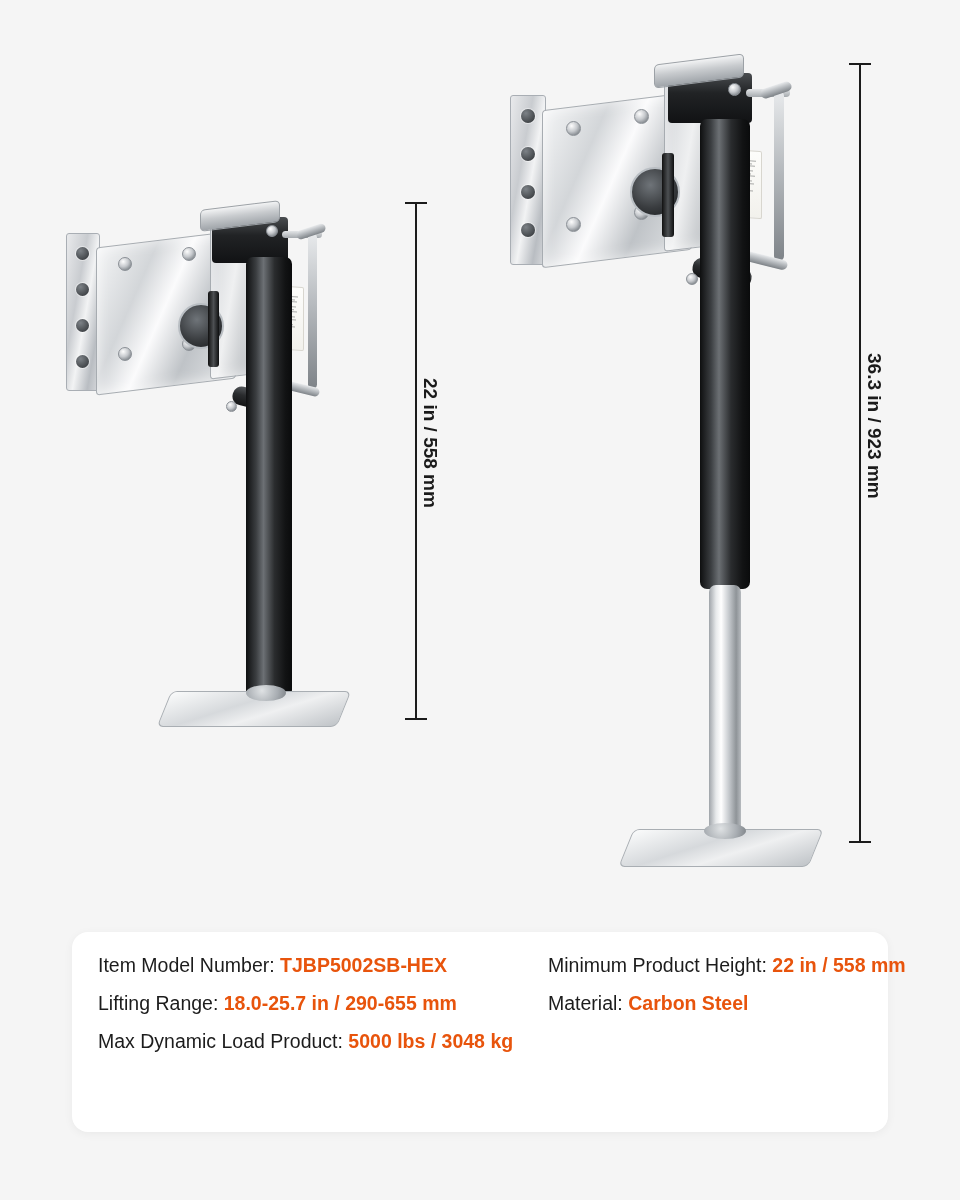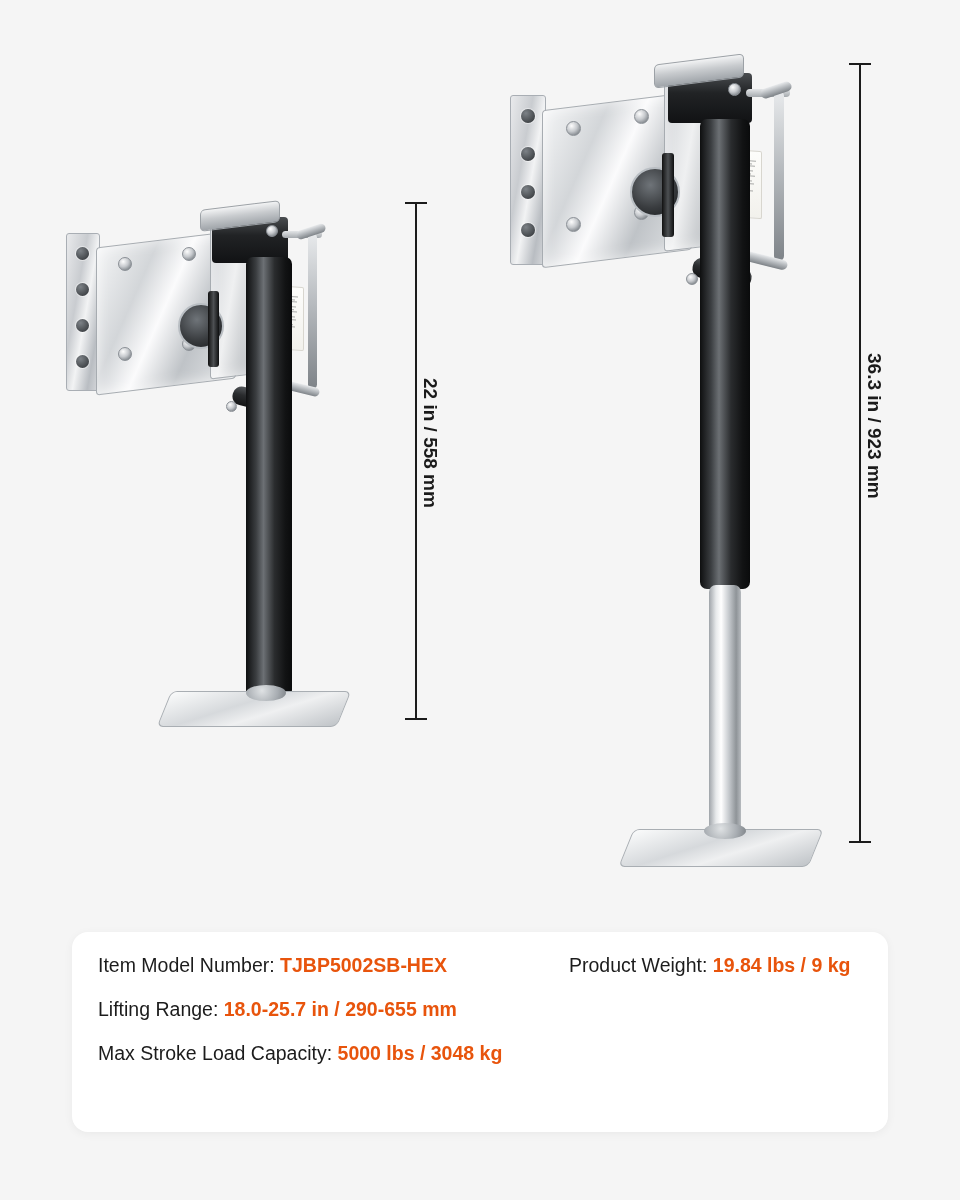--- a/index.html
+++ b/index.html
@@ -135,21 +135,20 @@
     background: #ffffff;
     border-radius: 16px;
     box-shadow: 0 2px 10px rgba(0,0,0,.05);
     padding: 22px 26px;
   }
   .spec-grid {
     display: grid;
     grid-template-columns: 450px 1fr;
     row-gap: 15px;
     column-gap: 0px;
-    gap: 21px;
   }
   .spec-item {
     font-size: 19.5px;
     color: #1c1c1c;
     white-space: nowrap;
   }
   .spec-item .k { font-weight: 400; }
   .spec-item .v { color: #e8540c; font-weight: 700; }
   .spec-span { grid-column: 1 / span 2; }
 </style>
@@ -290,30 +289,33 @@
   </div>
 
   <div class="spec-card">
     <div class="spec-grid">
 
       <div class="spec-item">
         <span class="k">Item Model Number: </span><span class="v">TJBP5002SB-HEX</span>
       </div>
 
 
-
       <div class="spec-item">
-        <span class="k">Product Weight: </span><span class="v">19.84 lbs / 9 kg</span>
-      </div>
+        <span class="k">Minimum Product Height: </span><span class="v">22 in / 558 mm</span>
+      </div>
+
 
       <div class="spec-item">
         <span class="k">Lifting Range: </span><span class="v">18.0-25.7 in / 290-655 mm</span>
       </div>
 
+      <div class="spec-item">
+        <span class="k">Material: </span><span class="v">Carbon Steel</span>
+      </div>
 
       <div class="spec-item spec-span">
-        <span class="k">Max Stroke Load Capacity: </span><span class="v">5000 lbs / 3048 kg</span>
+        <span class="k">Max Dynamic Load Product: </span><span class="v">5000 lbs / 3048 kg</span>
       </div>
 
     </div>
   </div>
 
 </div>
 
 </body></html>

